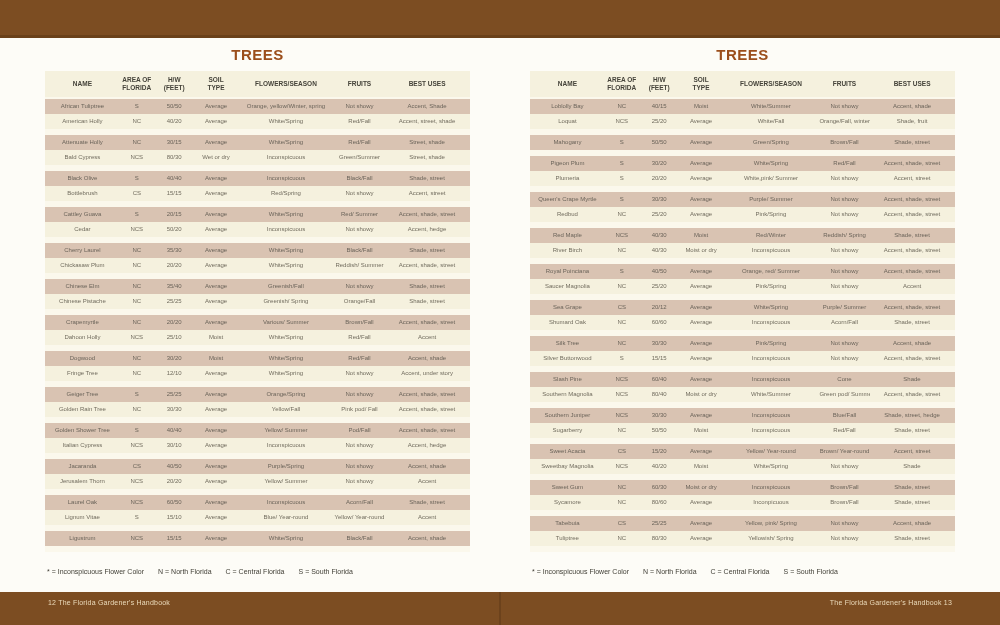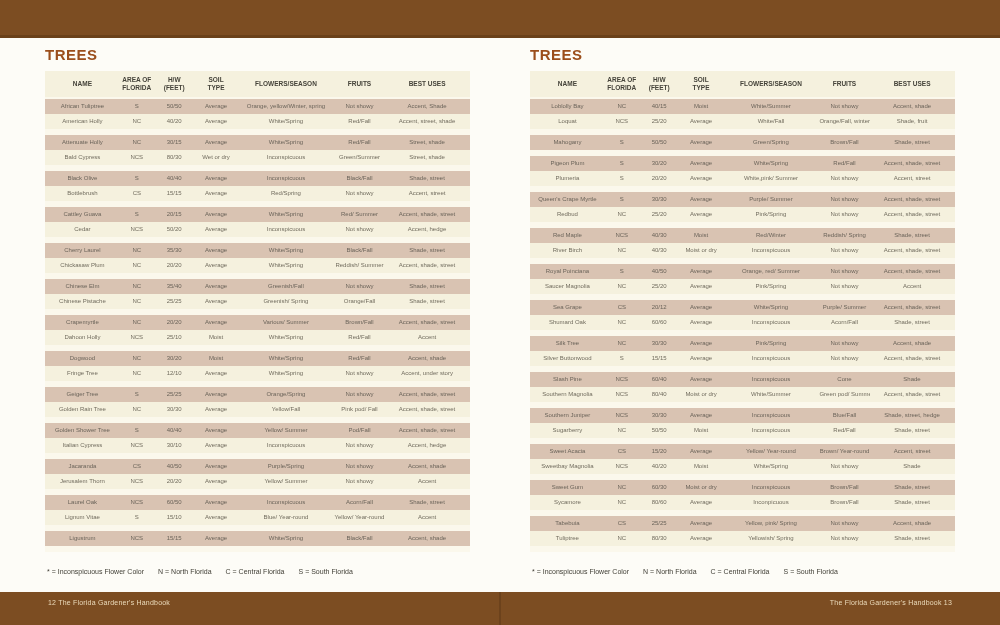--- a/index.html
+++ b/index.html
@@ -25,21 +25,21 @@
     background:var(--bar);
     border-bottom:3px solid var(--bar-dark);
   }
   .page{
     position:absolute;top:41px;width:425px;height:551px;
   }
   .page.left{left:45px;}
   .page.right{left:530px;}
   .page-title{
     position:absolute;top:5px;left:0;width:100%;
-    text-align:left;
+    text-align:center;
     font-size:15px;font-weight:bold;letter-spacing:.5px;
     color:var(--title);
   }
   .tree-table{
     position:absolute;top:30px;left:0;width:425px;
     background:var(--gap);
     padding-bottom:6px;
   }
   .thead{
     display:flex;align-items:center;

